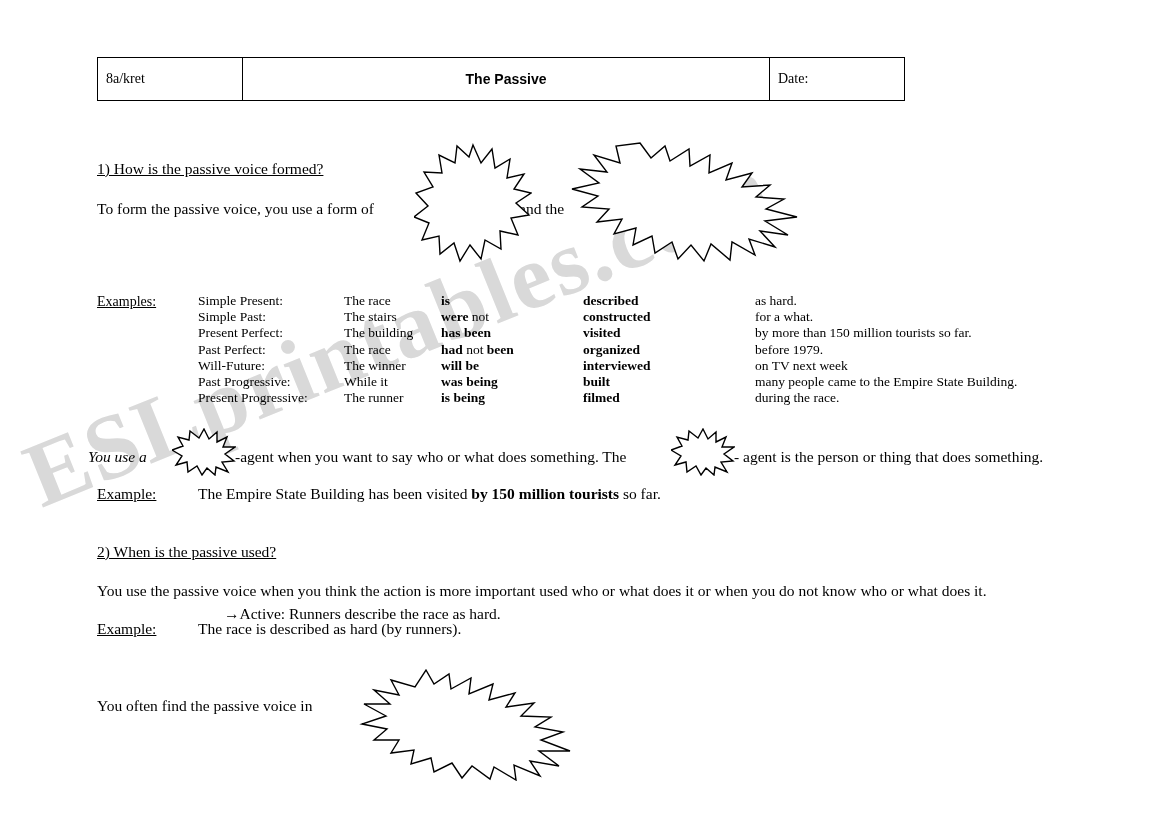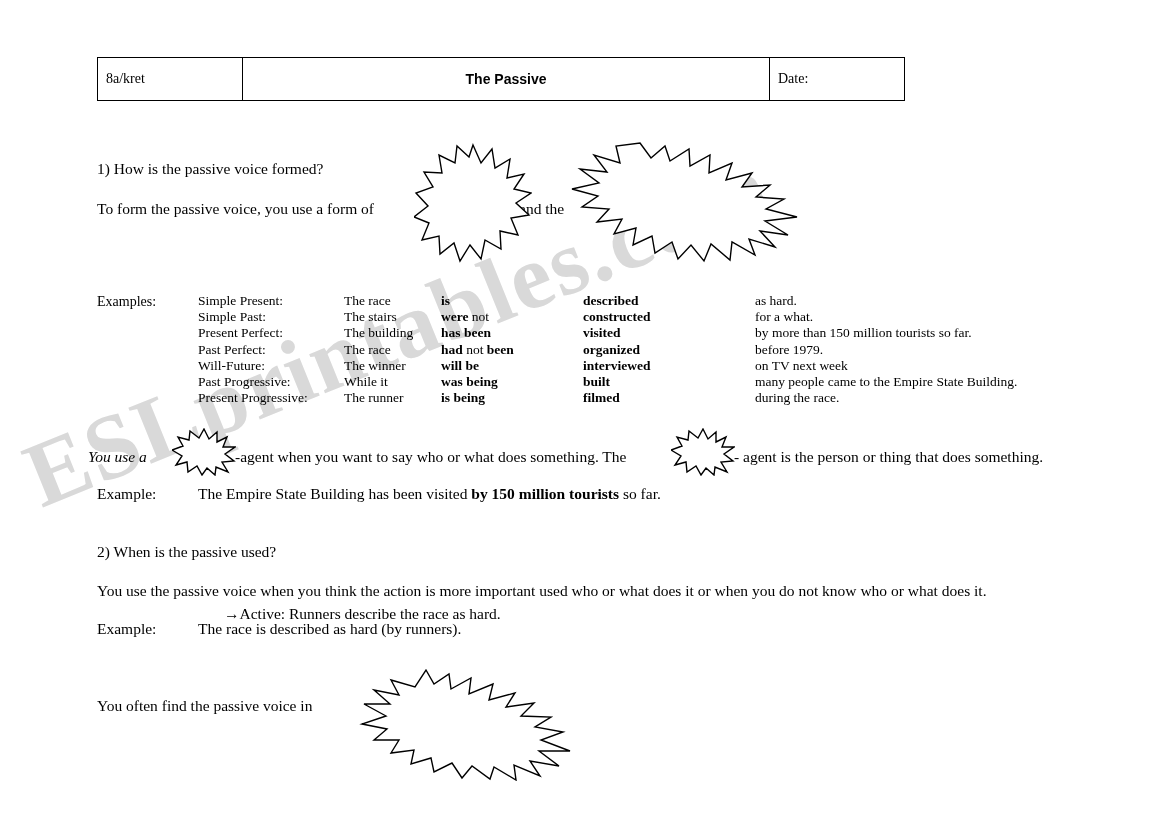--- a/index.html
+++ b/index.html
@@ -69,21 +69,21 @@
   }
   .hdr-date { width: 118px; font-size: 14px; }
 
   
   .txt {
     position: absolute;
     font-size: 15.5px;
     line-height: 1.25;
     white-space: nowrap;
   }
-  .ul { }
+  .ul { text-decoration: underline; }
   .b { font-weight: bold; }
 
   
   #examples {
     position: absolute;
     left: 97px;
     top: 293px;
     font-size: 13.5px;
     line-height: 16.2px;
   }

